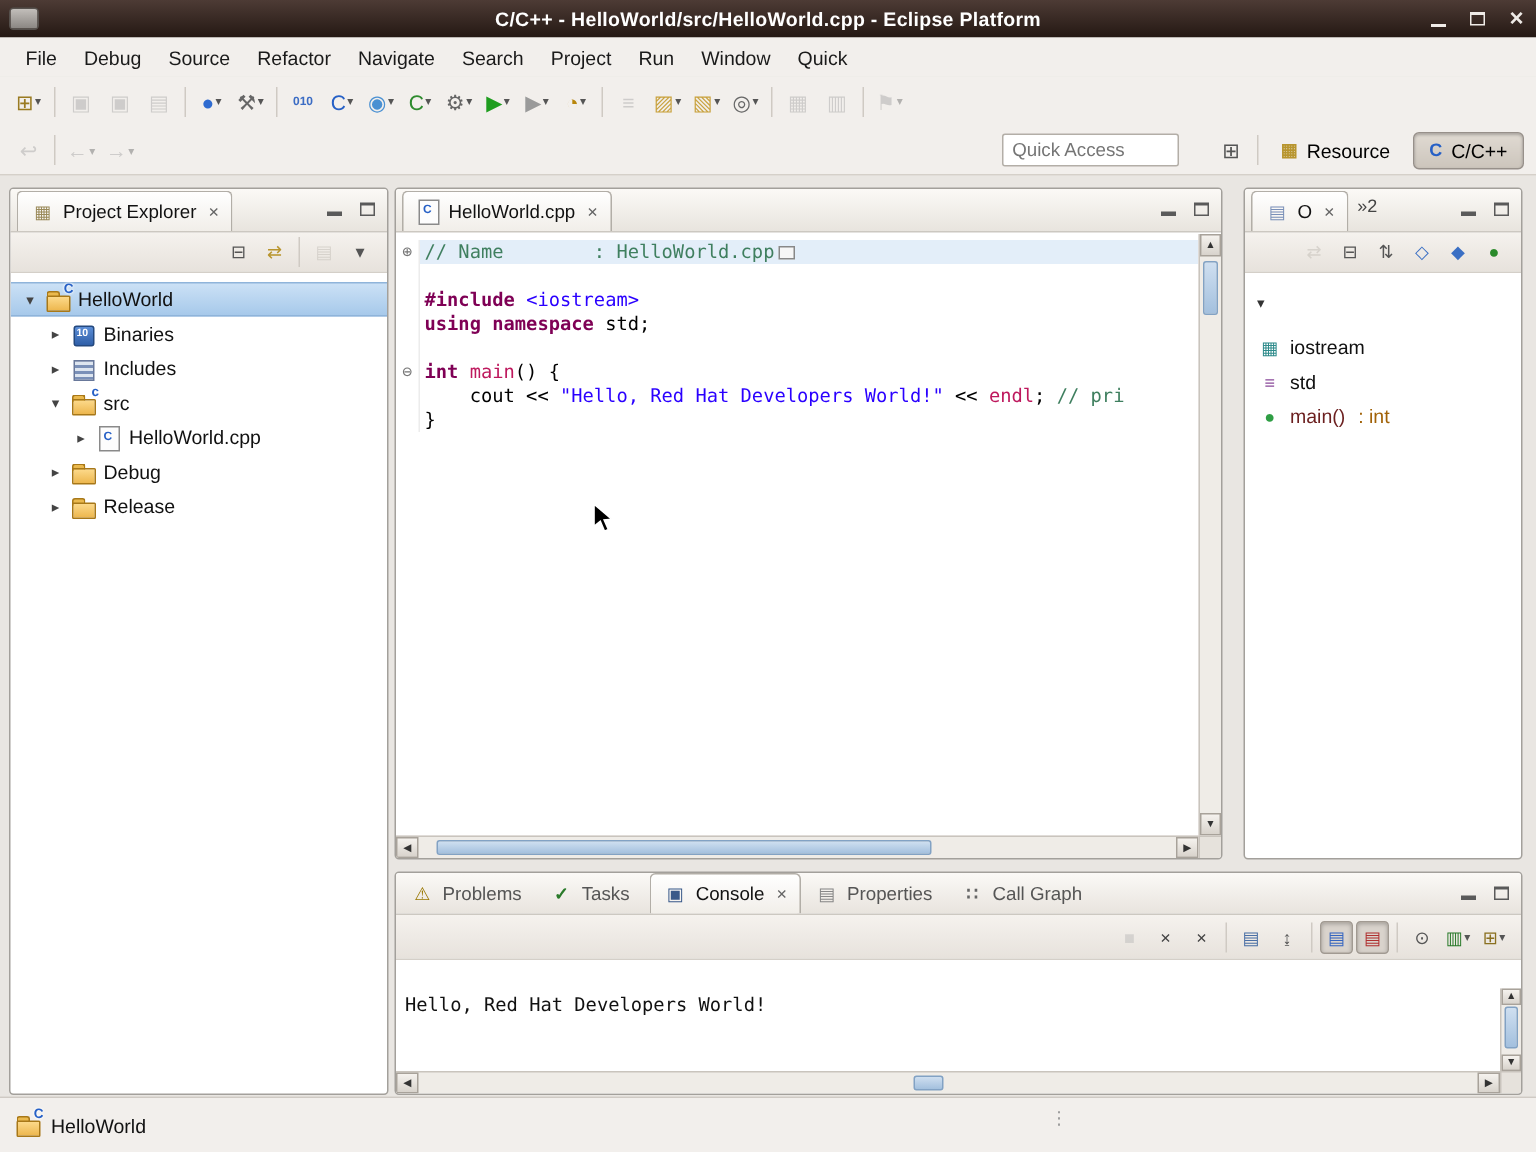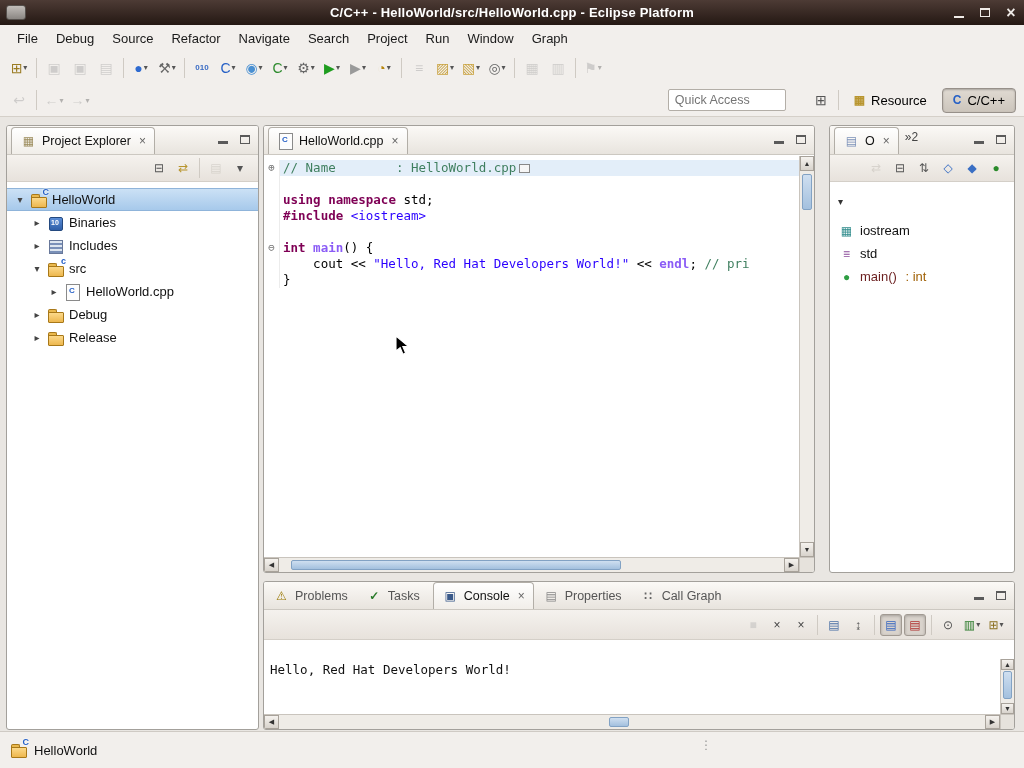--- a/index.html
+++ b/index.html
@@ -72,21 +72,21 @@
   
   #editor-body{position:absolute;left:0;top:30px;right:15px;bottom:15px;background:#fff;overflow:hidden;padding-top:4px}
   .cline{display:flex;height:16px;line-height:16px;font-family:"DejaVu Sans Mono","Liberation Mono",monospace;font-size:12.5px}
   .cline .fold{width:16px;flex:none;text-align:center;color:#777;font-size:11px;background:#fff;border-right:1px solid #ececec}
   .ctext{flex:1;white-space:pre;padding-left:3px}
   .ctext.current-line{background:#e3eef9}
   .tok-comment{color:#3f7f5f}
   .tok-keyword{color:#7f0055;font-weight:bold}
   .tok-string{color:#2a00ff}
   .tok-plain{color:#000}
-  .tok-bold{color:#8b5cf6;font-weight:bold}
+  .tok-bold{color:#be185d;font-weight:normal}
   .foldbox{display:inline-block;width:11px;height:9px;border:1px solid #888;background:#f6f6f6;margin-left:3px;vertical-align:middle}
 
   
   .sbv,.sbh{position:absolute;background:#efece7}
   .sbv{border-left:1px solid #c9c4bd}
   .sbh{border-top:1px solid #c9c4bd}
   .sb-btn{position:absolute;background:linear-gradient(#f5f2ee,#d8d3cc);border:1px solid #a8a29a;display:flex;align-items:center;justify-content:center;font-size:7px;color:#333}
   .sb-thumb{position:absolute;background:linear-gradient(#cfdff0,#a3c0de);border:1px solid #82a2c4;border-radius:2px}
   .sb-corner{position:absolute;right:0;bottom:0;width:15px;height:15px;background:#e6e2dc;border-left:1px solid #c9c4bd;border-top:1px solid #c9c4bd}
 
@@ -129,21 +129,21 @@
 <nav id="menubar">
     <span class="menu-item">File</span>
     <span class="menu-item">Debug</span>
     <span class="menu-item">Source</span>
     <span class="menu-item">Refactor</span>
     <span class="menu-item">Navigate</span>
     <span class="menu-item">Search</span>
     <span class="menu-item">Project</span>
     <span class="menu-item">Run</span>
     <span class="menu-item">Window</span>
-    <span class="menu-item">Graph</span>
+    <span class="menu-item">Quick</span>
   </nav>
 
 <div id="toolbar-main">
     <span class="tbtn">
       <span class="glyph" style="color: rgb(154, 123, 34);">⊞</span>
       <span class="dd">▾</span>
     </span>
     <span class="tsep"></span>
     <span class="tbtn disabled">
       <span class="glyph" style="color: rgb(154, 154, 154);">▣</span>
@@ -354,25 +354,25 @@
       <div class="cline">
         <span class="fold">⊕</span>
         <span class="ctext current-line"><span class="tok-comment">// Name        : HelloWorld.cpp</span><span class="foldbox"></span></span>
       </div>
       <div class="cline">
         <span class="fold"></span>
         <span class="ctext"></span>
       </div>
       <div class="cline">
         <span class="fold"></span>
+        <span class="ctext"><span class="tok-keyword">#include</span><span class="tok-plain"> </span><span class="tok-string">&lt;iostream&gt;</span></span>
+      </div>
+      <div class="cline">
+        <span class="fold"></span>
         <span class="ctext"><span class="tok-keyword">using</span><span class="tok-plain"> </span><span class="tok-keyword">namespace</span><span class="tok-plain"> std;</span></span>
-      </div>
-      <div class="cline">
-        <span class="fold"></span>
-        <span class="ctext"><span class="tok-keyword">#include</span><span class="tok-plain"> </span><span class="tok-string">&lt;iostream&gt;</span></span>
       </div>
       <div class="cline">
         <span class="fold"></span>
         <span class="ctext"></span>
       </div>
       <div class="cline">
         <span class="fold">⊖</span>
         <span class="ctext"><span class="tok-keyword">int</span><span class="tok-plain"> </span><span class="tok-bold">main</span><span class="tok-plain">() {</span></span>
       </div>
       <div class="cline">

